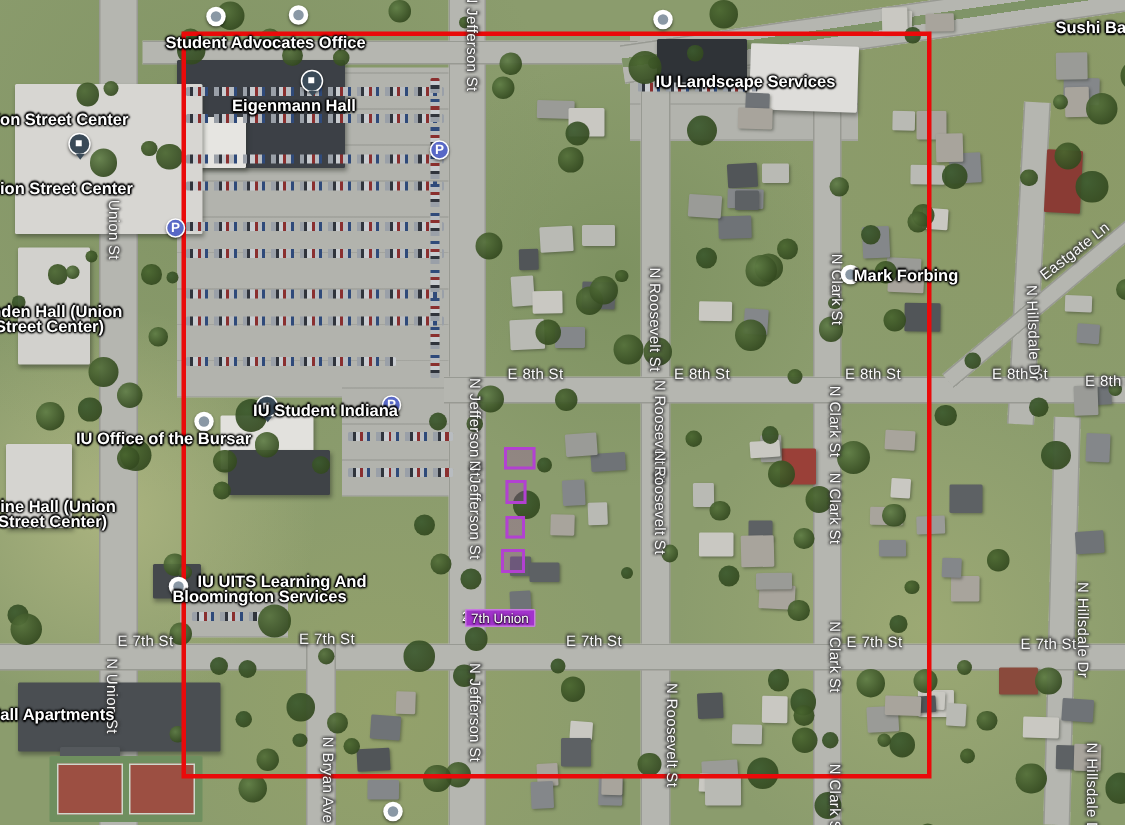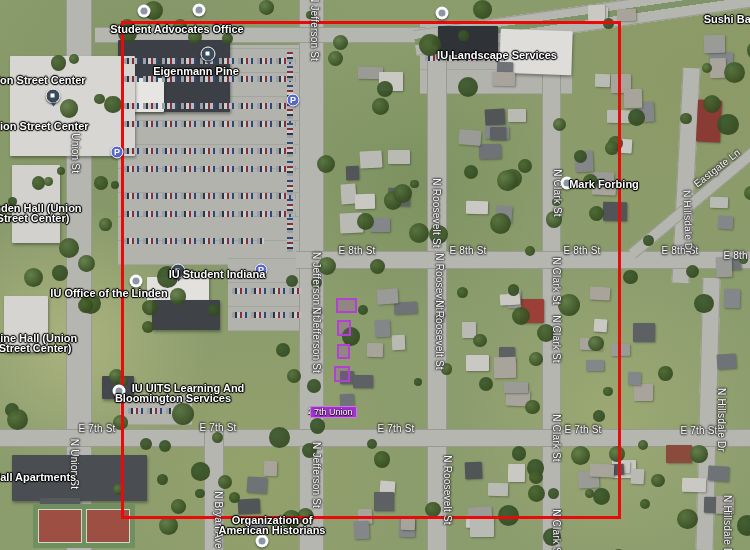--- a/index.html
+++ b/index.html
@@ -381,21 +381,21 @@
     <div class="street-label" style="left: 721px; top: 420px; transform: translate(-50%, -50%) rotate(90deg);">N Hillsdale Dr</div>
     <div class="street-label" style="left: 727px; top: 527px; transform: translate(-50%, -50%) rotate(90deg);">N Hillsdale Dr</div>
     <div class="street-label" style="left: 717px; top: 168px; transform: translate(-50%, -50%) rotate(-38deg);">Eastgate Ln</div>
     <div class="pin pin-poi" title="Indiana University Bloomington" style="left: 199px; top: 10px;"></div>
     <div class="pin pin-poi" title="Student Advocates Office" style="left: 144px; top: 11px;"></div>
     <div class="poi-label" style="left: 177px; top: 24px;">
       <div style="position: static;">Student Advocates Office</div>
     </div>
     <div class="pin pin-navy" title="Eigenmann Hall" style="left: 208px; top: 54px;"></div>
     <div class="poi-label" style="left: 196px; top: 66px;">
-      <div style="position: static;">Eigenmann Pine</div>
+      <div style="position: static;">Eigenmann Hall</div>
     </div>
     <div class="pin pin-poi" title="IU Landscape Services" style="left: 442px; top: 13px;"></div>
     <div class="poi-label" style="left: 497px; top: 11px; margin-top: 39px;">
       <div style="position: static;">IU Landscape Services</div>
     </div>
     <div class="poi-label" style="left: 748px; top: 14px;">
       <div style="position: static;">Sushi Bar Bloom</div>
     </div>
     <div class="pin pin-navy" title="Union Street Center" style="left: 53px; top: 96px;"></div>
     <div class="poi-label" style="left: 34px; top: 75px;">
@@ -403,43 +403,39 @@
     </div>
     <div class="poi-label" style="left: 37px; top: 121px;">
       <div style="position: static;">Union Street Center</div>
     </div>
     <div class="poi-label" style="left: 33px; top: 203px;">
       <div style="position: static;">Linden Hall (Union</div>
       <div style="position: static;">Street Center)</div>
     </div>
     <div class="pin pin-poi" title="IU Office of the Bursar" style="left: 136px; top: 281px;"></div>
     <div class="poi-label" style="left: 109px; top: 288px;">
-      <div style="position: static;">IU Office of the Linden</div>
+      <div style="position: static;">IU Office of the Bursar</div>
     </div>
     <div class="poi-label" style="left: 35px; top: 333px;">
       <div style="position: static;">Pine Hall (Union</div>
       <div style="position: static;">Street Center)</div>
     </div>
     <div class="pin pin-navy" title="IU Student Central" style="left: 178px; top: 271px;"></div>
     <div class="poi-label" style="left: 217px; top: 269px;">
       <div style="position: static;">IU Student Indiana</div>
     </div>
     <div class="pin pin-poi" title="Mark Forbing" style="left: 567px; top: 183px;"></div>
     <div class="poi-label" style="left: 597px; top: 179px;">
       <div style="position: static; margin-left: 14px;">Mark Forbing</div>
     </div>
     <div class="pin pin-poi" title="IU UITS Learning And Technology Services" style="left: 119px; top: 391px;"></div>
     <div class="poi-label" style="left: 173px; top: 383px;">
       <div style="position: static; padding-left: 30px;">IU UITS Learning And</div>
       <div style="position: static;">Bloomington Services</div>
     </div>
     <div class="pin pin-poi" title="Organization of American Historians" style="left: 262px; top: 541px;"></div>
-    <div class="poi-label" style="left: 272px; top: 515px;">
-      <div style="position: static;">Organization of</div>
-      <div style="position: static;">American Historians</div>
-    </div>
     <div class="poi-label" style="left: 26px; top: 472px;">
       <div style="position: static;">on Hall Apartments</div>
     </div>
     <div class="pin pin-parking" style="left: 293px; top: 100px;">P</div>
     <div class="pin pin-parking" style="left: 117px; top: 152px;">P</div>
     <div class="pin pin-parking" style="left: 261px; top: 270px;">P</div>
   </div>
 
 </body></html>

